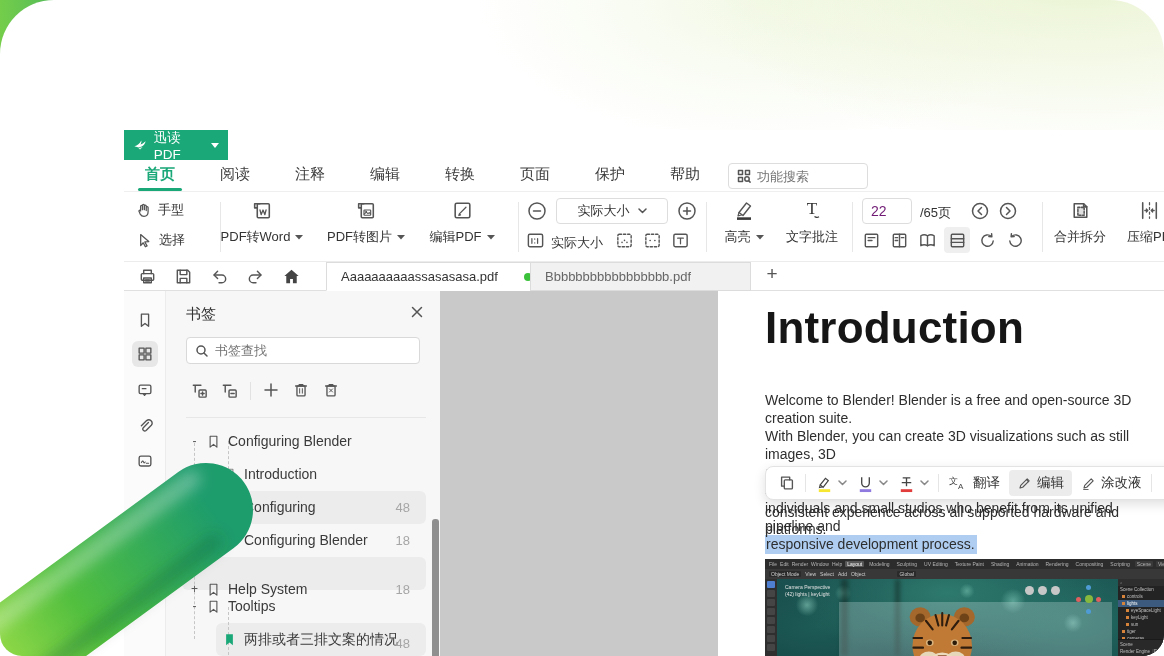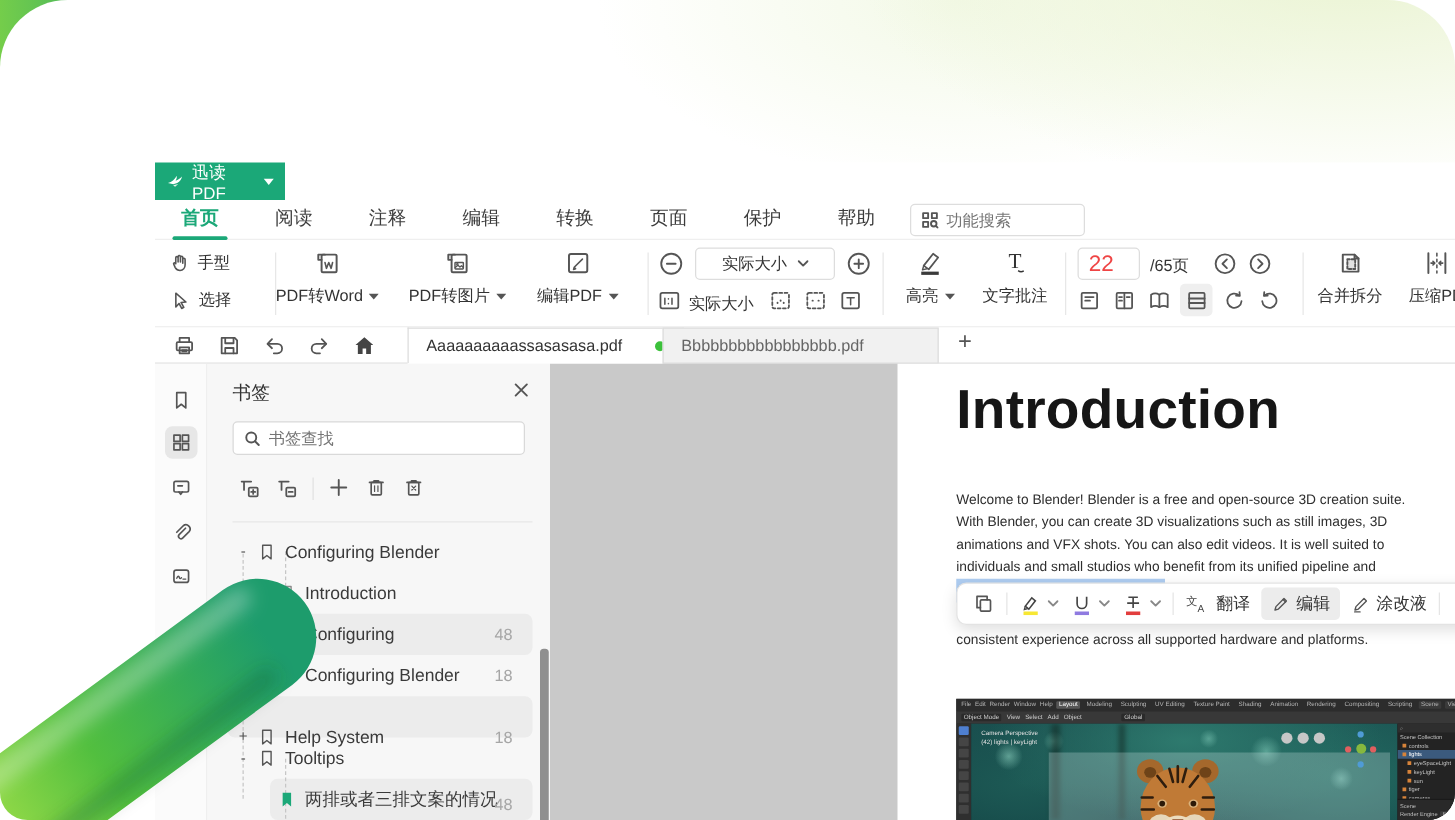--- a/index.html
+++ b/index.html
@@ -12,21 +12,21 @@
     background:
       radial-gradient(640px 300px at 93% -5%, #e9f3d0 0%, rgba(233,243,208,0) 62%),
       radial-gradient(520px 260px at 66% 0%, #f3f9e7 0%, rgba(243,249,231,0) 56%),
       #ffffff;}
   .win{position:absolute;left:124px;top:130px;right:0;bottom:0;background:#fff}
   
   .apptab{position:absolute;left:0;top:0;width:104px;height:30px;background:#1ba878;color:#fff;
     display:flex;align-items:center;gap:6px;padding:0 9px;font-size:13.5px}
   .apptab .car{width:0;height:0;border-left:4px solid transparent;border-right:4px solid transparent;border-top:5px solid #fff;margin-left:2px}
   
-  .menubar{position:absolute;left:0;top:30px;right:0;height:32px;display:flex;align-items:center;
+  .menubar{position:absolute;left:0;top:30px;right:0;height:32px;display:flex;align-items:flex-end;
     padding-left:14px;border-bottom:1px solid #efefef;font-size:15px;color:#3c3c3c}
   .mitem{width:44px;text-align:center;position:relative;height:32px;line-height:30px;margin-right:31px;cursor:default}
   .mitem.active{color:#1ba878;font-weight:bold}
   .mitem.active::after{content:"";position:absolute;left:0;right:0;bottom:0;height:3px;border-radius:2px;background:#1ba878}
   .func-search{position:absolute;left:604px;top:3px;width:140px;height:26px;border:1px solid #ddd;border-radius:4px;
     background:#fff;display:flex;align-items:center;gap:6px;padding:0 8px;color:#999}
   .func-search input{border:none;outline:none;width:86px;font-size:13px;background:transparent;color:#333;font-family:inherit}
   
   .toolbar{position:absolute;left:0;top:62px;right:0;height:70px;border-bottom:1px solid #ececec;font-size:13px;color:#333}
   .vd{position:absolute;width:1px;top:10px;height:50px;background:#e7e7e7}
@@ -63,21 +63,21 @@
   .trow{position:absolute;left:0;right:6px;height:33px;font-size:14px;color:#3a3a3a}
   .ttoggle{position:absolute;left:22px;top:10px;width:13px;height:13px;font-size:12px;line-height:12px;text-align:center;color:#555}
   .tbm{position:absolute;top:9px}
   .tlabel{position:absolute;top:8px;white-space:nowrap}
   .tcount{position:absolute;right:24px;top:9px;color:#a6a6a6;font-size:13px}
   .dashv{position:absolute;width:0;border-left:1px dashed #c6c6c6}
   .sbthumb{position:absolute;right:1px;top:228px;width:7px;height:140px;background:#8f8f8f;border-radius:3px}
   .viewer{position:absolute;left:316px;top:0;right:0;bottom:0;background:#c9c9c9}
   .page{position:absolute;left:278px;top:0;width:452px;height:100%;background:#fff}
   .doc-title{position:absolute;left:47px;top:12px;font-size:44px;font-weight:600;color:#161616;letter-spacing:.2px}
-  .para{position:absolute;left:47px;width:384px;font-size:11px;line-height:18px;color:#2e2e2e}
+  .para{position:absolute;left:47px;width:384px;font-size:14px;line-height:18px;color:#2e2e2e}
   .para span{display:block}
   .selhl{display:inline-block !important;padding:0 2px 1px 1px}
   
   .seltb{position:absolute;left:47px;top:175px;width:420px;height:34px;background:#fff;border:1px solid #e3e3e3;border-radius:8px;
     box-shadow:0 4px 12px rgba(0,0,0,.13);display:flex;align-items:center;gap:9px;padding:0 12px;font-size:13.5px;color:#333}
   .sdiv{width:1px;height:18px;background:#e5e5e5}
   .fmt{display:flex;align-items:center;gap:3px}
   .chevs{margin-left:1px}
   .editchip{display:flex;align-items:center;gap:5px;background:#ececec;border-radius:4px;padding:4px 8px}
   .tbtxt{display:flex;align-items:center;gap:5px}
@@ -294,21 +294,21 @@
             <path d="M14.5 18.5c1.5 1.2 3 1.2 4.5.2" stroke="#333" fill="none" stroke-width="1.1"></path>
           </svg>
             </div>
           <div class="blb">
               <span>文字批注</span>
             </div>
         </div>
         <div class="vd" style="left:728px"></div>
 
         <div class="chip" style="left:738px;top:6px;width:50px;height:26px">
-          <input style="width: 40px; border: none; outline: none; font-size: 18px; color: #ef4444; background: transparent; font-family: inherit; padding-left: 4px;" value="22">
+          <input style="width: 40px; border: none; outline: none; font-size: 14px; color: #701a75; background: transparent; font-family: inherit; padding-left: 4px;" value="22">
         </div>
         <span style="position:absolute;left:796px;top:12px" class="lbl13">/65页</span>
         <div class="icon-box" style="position:absolute;left:846px;top:9px">
           <svg class="ic" width="20" height="20" viewBox="0 0 20 20">
               <circle cx="10" cy="10" r="7.5"></circle>
               <path d="M11.5 6.5L8 10l3.5 3.5"></path>
             </svg>
         </div>
         <div class="icon-box" style="position:absolute;left:874px;top:9px">
           <svg class="ic" width="20" height="20" viewBox="0 0 20 20">

